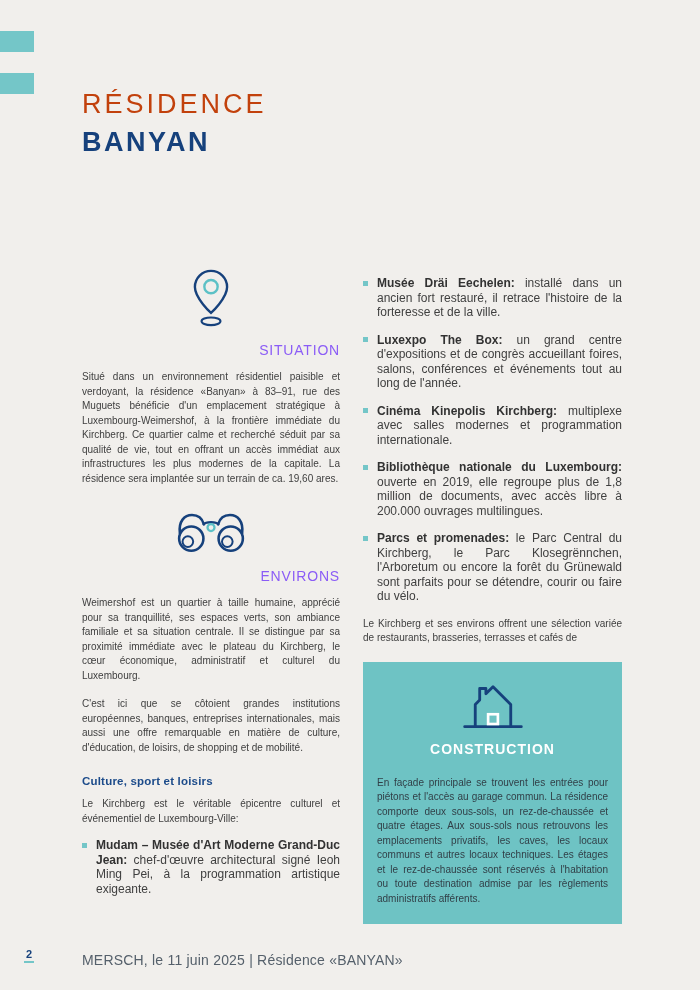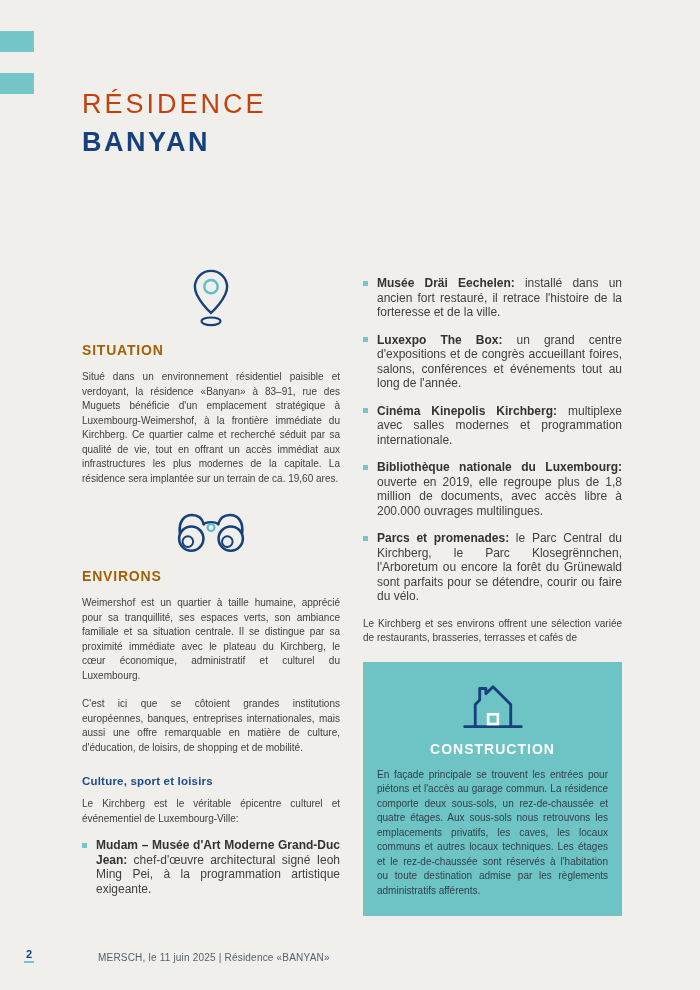--- a/index.html
+++ b/index.html
@@ -26,22 +26,22 @@
   .title-line2 {
     font-size: 27px; font-weight: 700; letter-spacing: 2.5px;
     color: #16417c; line-height: 1.25; margin-top: 4px;
   }
 
   .col-left  { position: absolute; left: 82px;  top: 268px; width: 258px; }
   .col-right { position: absolute; left: 363px; top: 276px; width: 259px; }
 
   .icon-center { display: flex; justify-content: center; }
   .section-heading {
-    text-align: left; color: #a16207; font-size: 14px;
-    font-weight: 700; letter-spacing: 0.8px; margin-top: 15px;
+    text-align: right; color: #8b5cf6; font-size: 14px;
+    font-weight: 400; letter-spacing: 0.8px; margin-top: 15px;
   }
   .sub-heading {
     color: #1c4b8a; font-size: 11.5px; font-weight: 700;
     letter-spacing: 0.2px; margin-top: 20px;
   }
   p.body {
     font-size: 10px; line-height: 14.5px; text-align: justify;
     margin-top: 12px; color: #404040;
   }
   p.body + p.body { margin-top: 14px; }
@@ -60,32 +60,32 @@
   .col-right ul.bullets { margin-top: 0; }
   .col-right ul.bullets li { margin-top: 0; margin-bottom: 13px; }
 
   .construction-box {
     margin-top: 16px; background: #6ec3c4; padding: 15px 14px 18px 14px;
   }
   .construction-heading {
     text-align: center; color: #ffffff; font-size: 14px; font-weight: 700;
     letter-spacing: 1px; margin-top: 9px;
   }
-  .construction-box p.body { color: #313f47; margin-top: 11px; }
+  .construction-box p.body { color: #313f47; margin-top: 19px; }
 
   .environs-gap { margin-top: 23px; }
 
   .page-number {
     position: absolute; left: 24px; top: 948px;
     color: #16417c; font-size: 11px; font-weight: 700;
     border-bottom: 2px solid #74c6c8; padding: 0 2px 1px 2px;
   }
   .footer-text {
-    position: absolute; left: 98px; top: 952px;
-    font-size: 10px; color: #55606b; letter-spacing: 0.2px;
+    position: absolute; left: 82px; top: 952px;
+    font-size: 14px; color: #55606b; letter-spacing: 0.2px;
   }
   svg { display: block; }
 </style>
 </head>
 <body>
 
 <div class="page">
 
   <div class="deco-rect r1" style="background:#74c6c8;"></div>
   <div class="deco-rect r2" style="background:#74c6c8;"></div>

